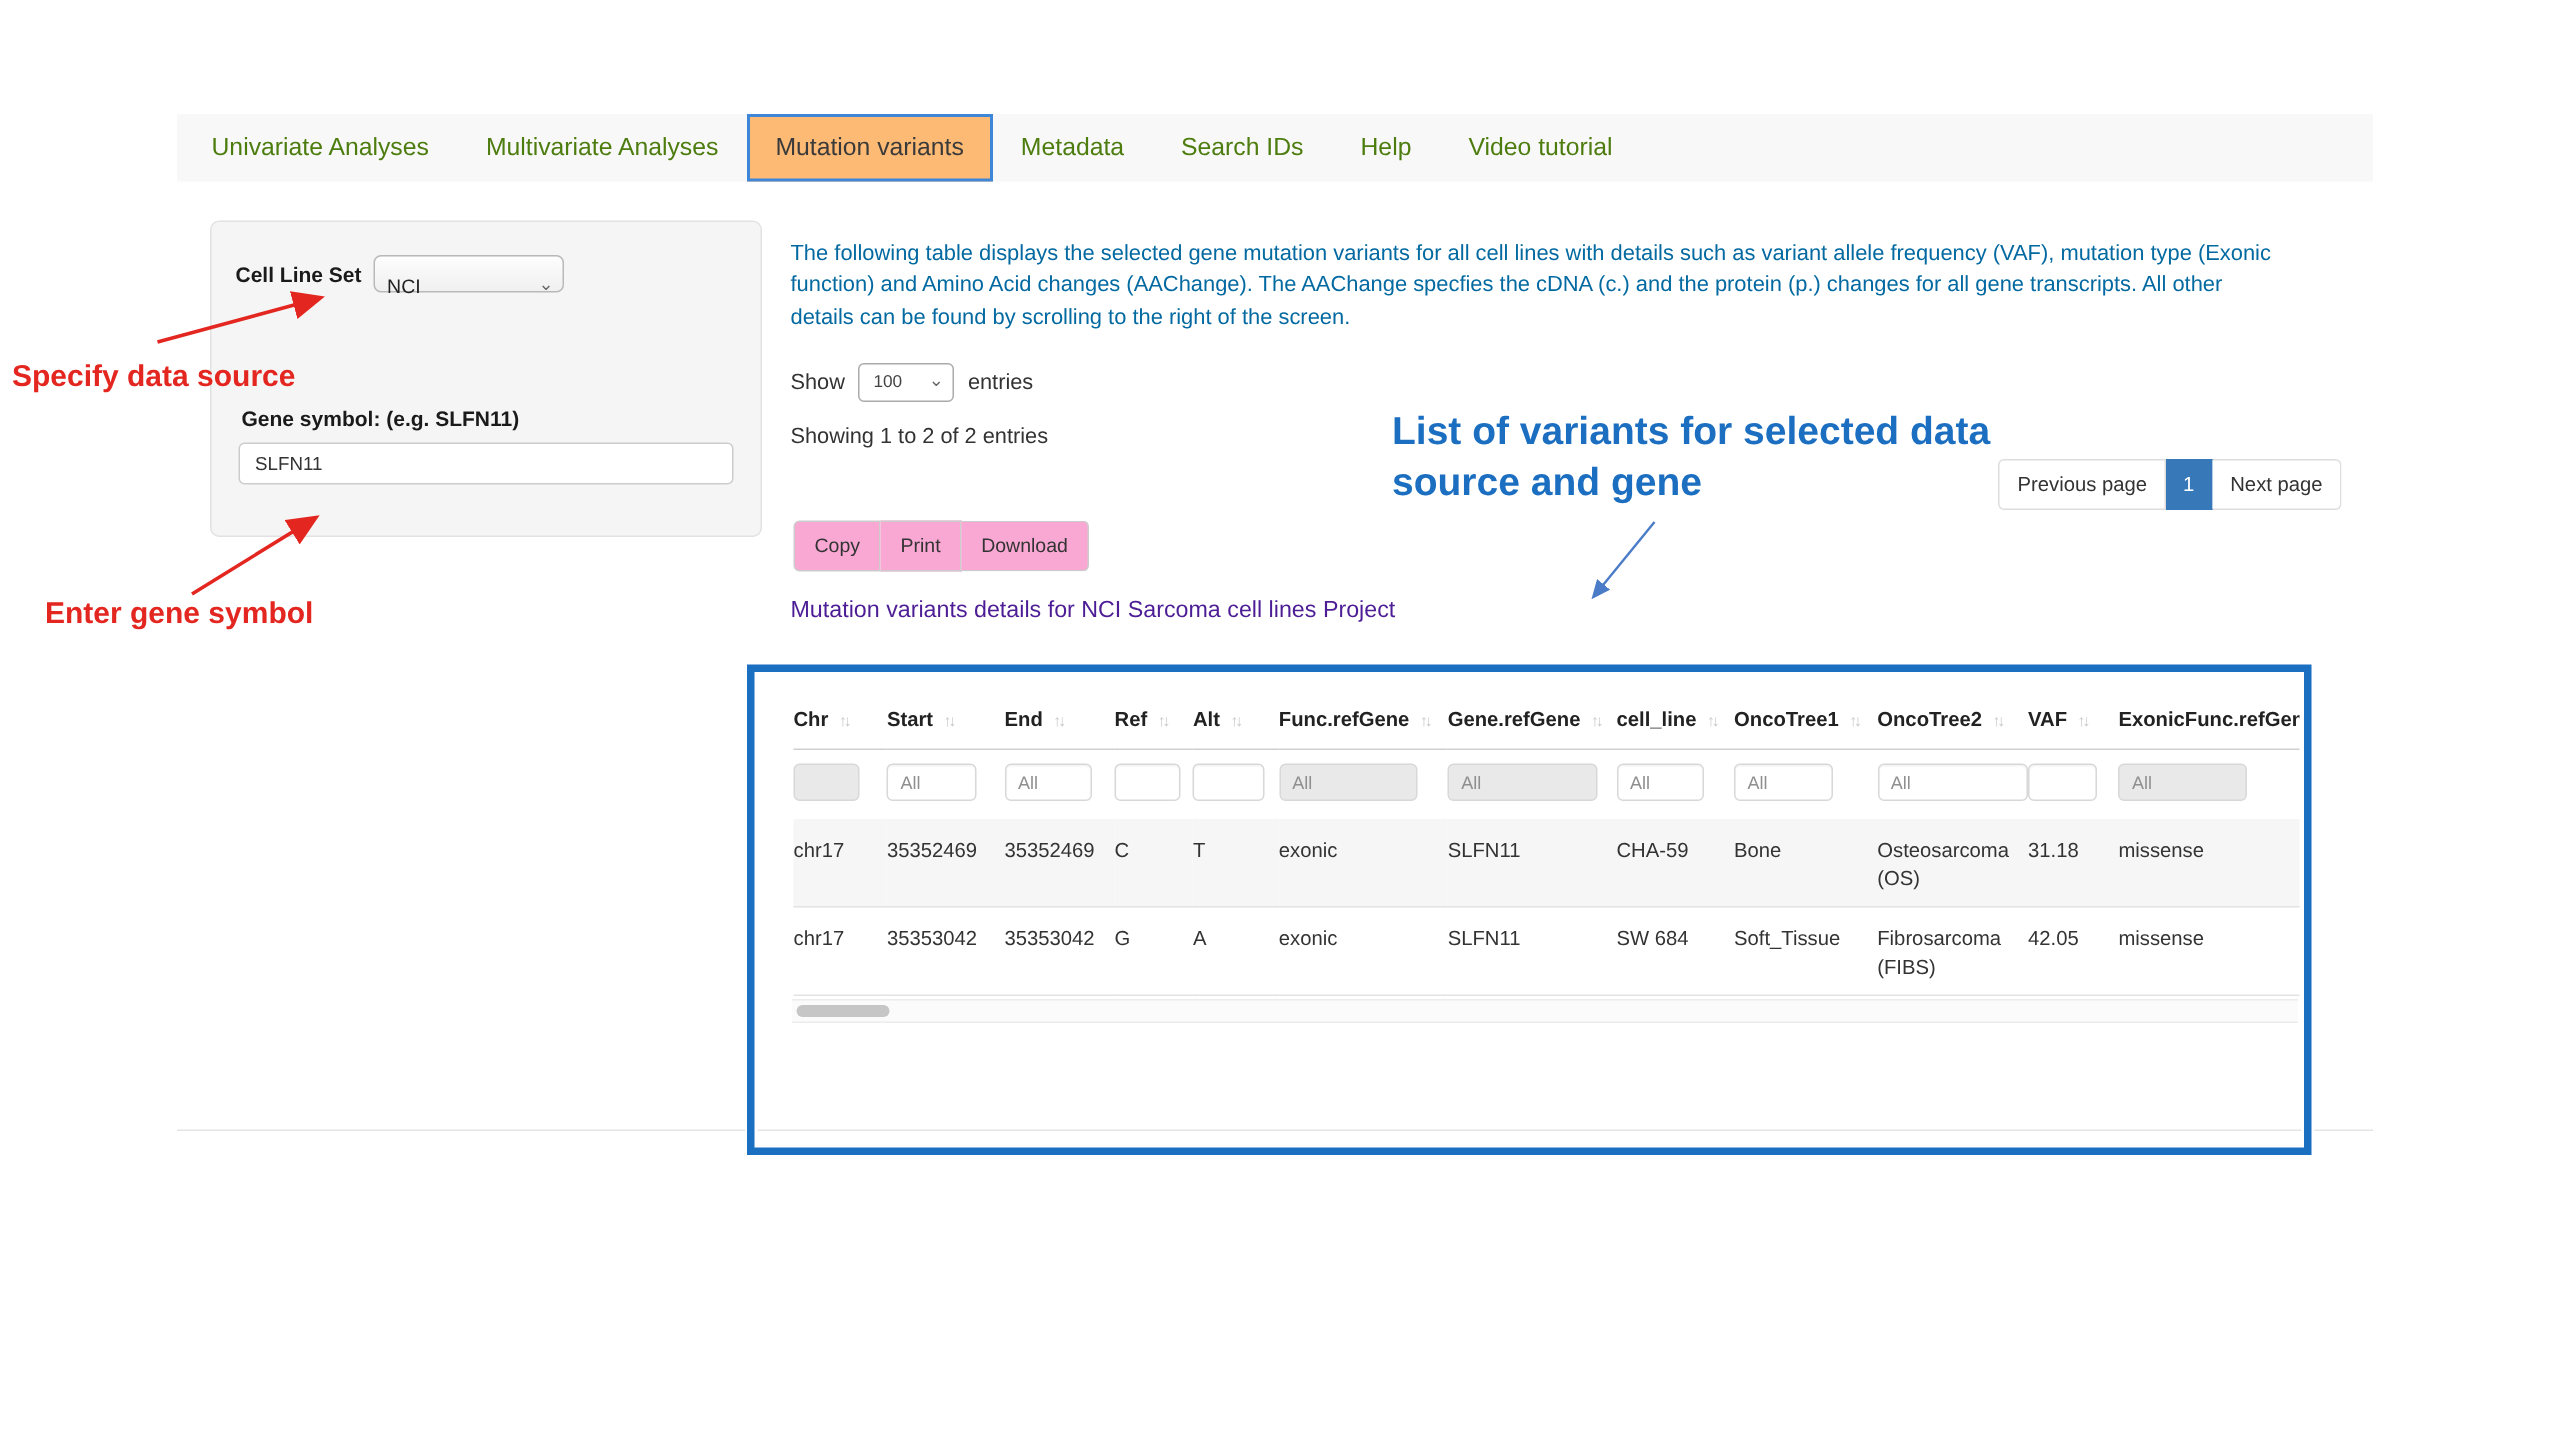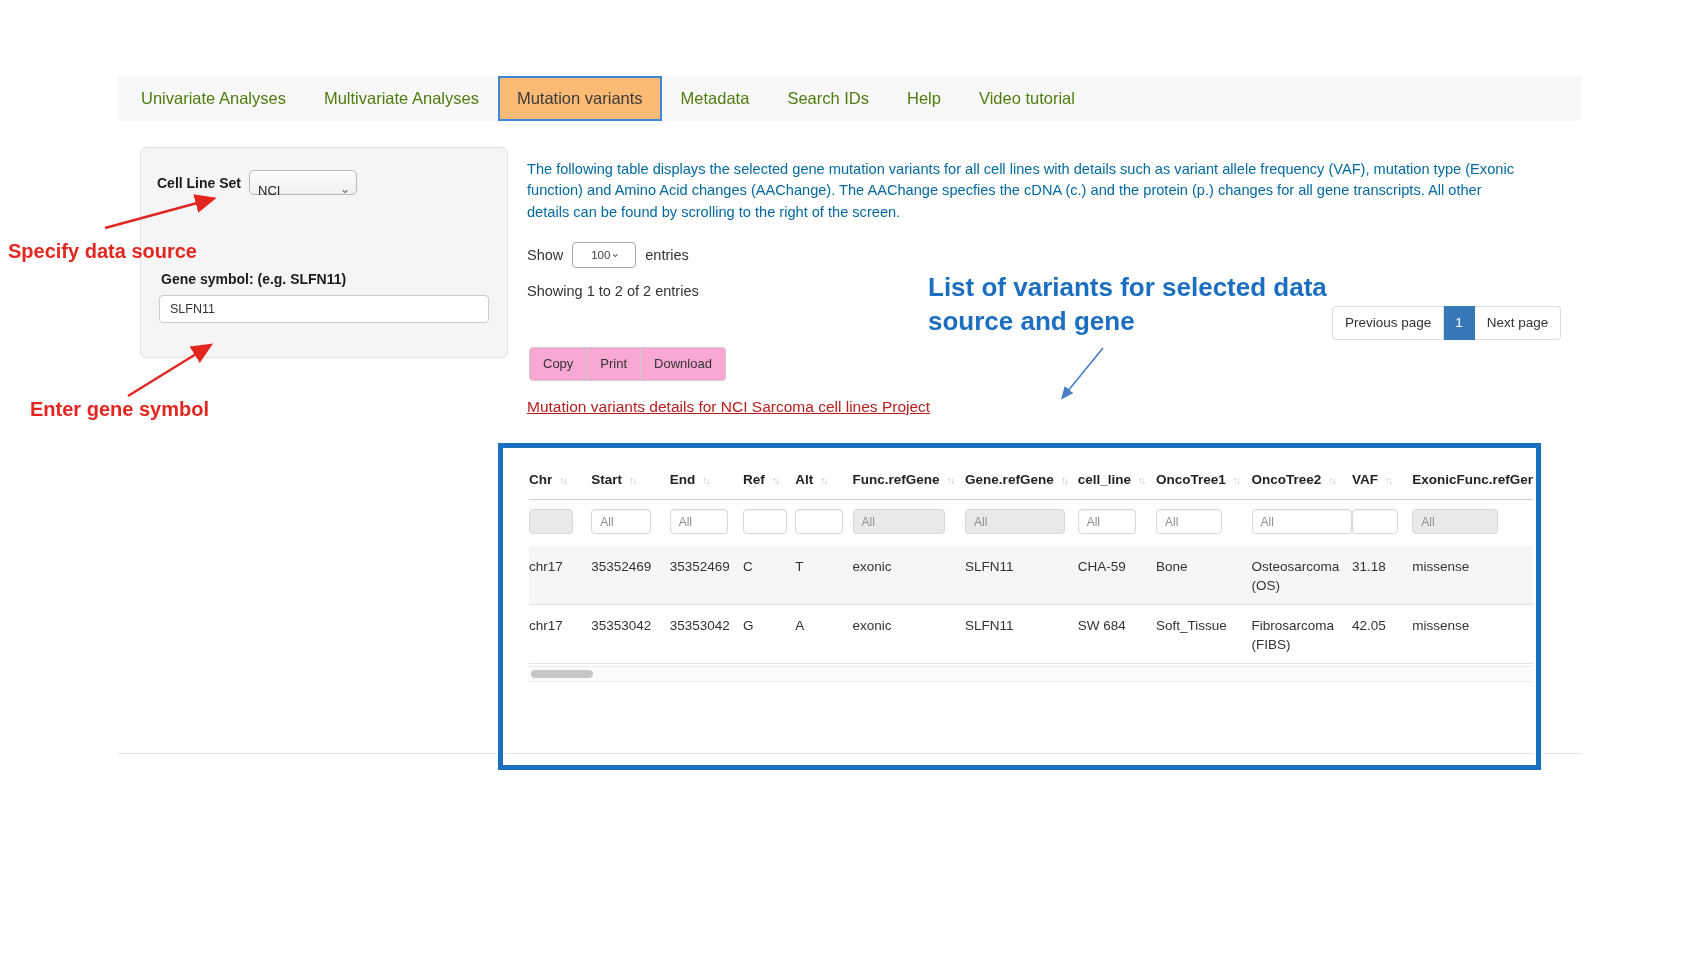--- a/index.html
+++ b/index.html
@@ -10,51 +10,51 @@
   .navbar{position:absolute;left:118px;top:76px;width:1464px;height:45px;
           background:#f8f8f8;display:flex;align-items:stretch;padding-left:4px;box-sizing:border-box;}
   .tab{font-size:16.5px;color:#4d7c0f;line-height:45px;padding:0 19px;white-space:nowrap;cursor:pointer;}
   .tab.active{background:#fdba74;box-shadow:inset 0 0 0 2px #3e86d8;color:#3a3a3a;}
 
   
   .panel{position:absolute;left:140px;top:147px;width:368px;height:211px;background:#f5f5f5;
          border:1px solid #e2e2e2;border-radius:6px;box-sizing:border-box;}
   .cls-row{position:absolute;left:16px;top:22px;display:flex;align-items:center;}
   .cls-label{font-weight:bold;font-size:14px;color:#1a1a1a;margin-right:8px;}
-  .mac-select{display:flex;align-items:center;justify-content:space-between;width:108px;height:25px;
+  .mac-select{display:flex;align-items:center;justify-content:space-between;width:127px;height:25px;
               background:linear-gradient(#fdfdfd,#f0f0f0);border:1px solid #b9b9b9;border-radius:5px;
               box-sizing:border-box;padding:16px 6px 0 8px;font-size:13px;color:#222;cursor:pointer;gap:48px;}
   .chev{font-size:12px;color:#666;line-height:1;transform:translateY(-2px);}
   .gene-label{position:absolute;left:20px;top:123px;font-weight:bold;font-size:14px;color:#1a1a1a;}
   .gene-input{position:absolute;left:18px;top:147px;width:330px;height:28px;border:1px solid #ccc;
               border-radius:4px;background:#fff;font-family:"Liberation Sans",sans-serif;
               font-size:12.5px;color:#333;padding:0 0 0 10px;box-sizing:border-box;}
 
   
   .red-note{position:absolute;font-weight:bold;font-size:20px;color:#e3261f;white-space:nowrap;}
   #note-specify{left:8px;top:240px;}
   #note-enter{left:30px;top:398px;}
   .blue-note{position:absolute;left:928px;top:270px;font-weight:bold;font-size:26px;line-height:34px;
              color:#1c6fc0;white-space:nowrap;}
   .overlay-svg{position:absolute;left:0;top:0;width:1700px;height:956px;pointer-events:none;}
 
   
   .description{position:absolute;left:527px;top:144px;width:1000px;font-size:14.6px;line-height:21.5px;color:#0369a1;}
   .show-row{position:absolute;left:527px;top:242px;display:flex;align-items:center;font-size:14.5px;color:#333;}
-  .show-select{display:flex;align-items:center;justify-content:center;width:64px;height:26px;
+  .show-select{display:flex;align-items:center;justify-content:space-between;width:64px;height:26px;
                border:1px solid #aaa;border-radius:4px;background:#fff;margin:0 9px;box-sizing:border-box;
                padding:0 6px 0 9px;font-size:11.5px;color:#444;cursor:pointer;}
   .showing-text{position:absolute;left:527px;top:283px;font-size:14.5px;color:#333;}
   .btn-group{position:absolute;left:529px;top:347px;display:flex;}
   .dt-btn{height:34px;line-height:32px;padding:0 13px;background:#f9a8d4;border:1px solid #ccc;
           font-size:13px;color:#333;box-sizing:border-box;cursor:pointer;}
   .dt-btn:first-child{border-radius:4px 0 0 4px;}
   .dt-btn:last-child{border-radius:0 4px 4px 0;}
   .dt-btn + .dt-btn{border-left:none;}
-  .table-link{position:absolute;left:527px;top:398px;font-size:15.5px;color:#b91c1c;cursor:pointer;text-decoration:underline;}
+  .table-link{position:absolute;left:527px;top:398px;font-size:15.5px;color:#4c1d95;cursor:pointer;}
 
   
   .pagination{position:absolute;left:1332px;top:306px;display:flex;font-size:13.5px;}
   .page-btn{height:34px;line-height:32px;padding:0 12px;background:#fff;border:1px solid #ddd;
             color:#333;box-sizing:border-box;cursor:pointer;}
   .page-btn.prev{border-radius:4px 0 0 4px;}
   .page-btn.next{border-radius:0 4px 4px 0;border-left:none;}
   .page-btn.current{background:#3779b8;border-color:#3779b8;color:#fff;padding:0 11px;border-left:none;}
 
   

